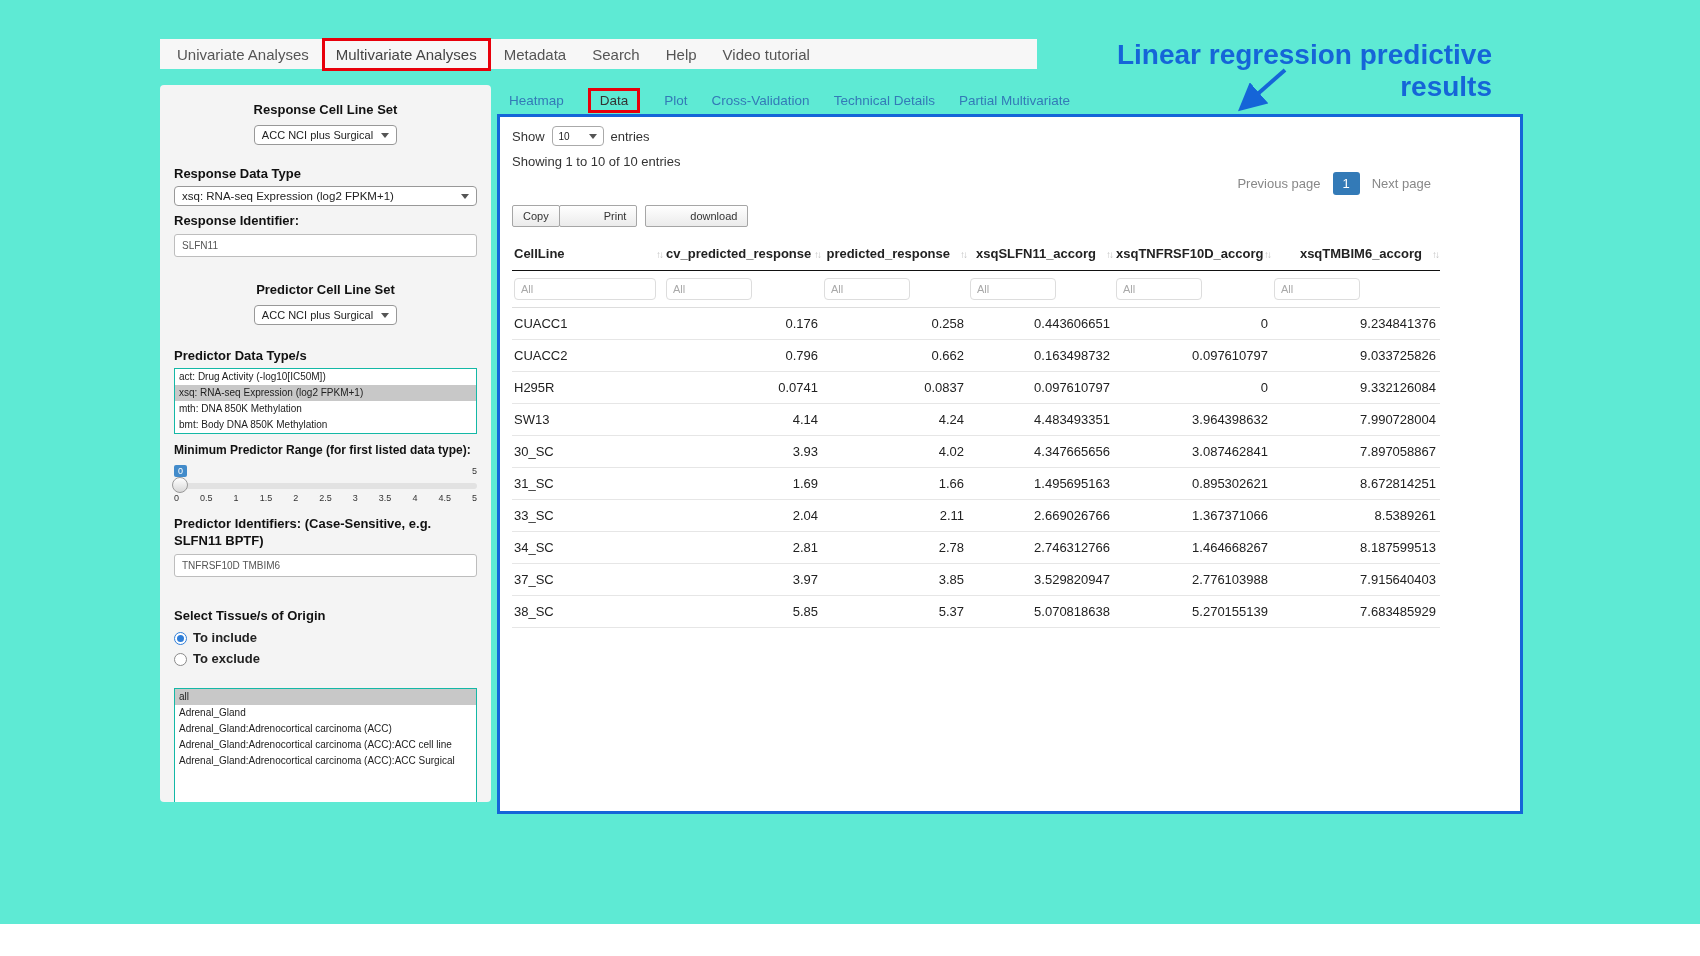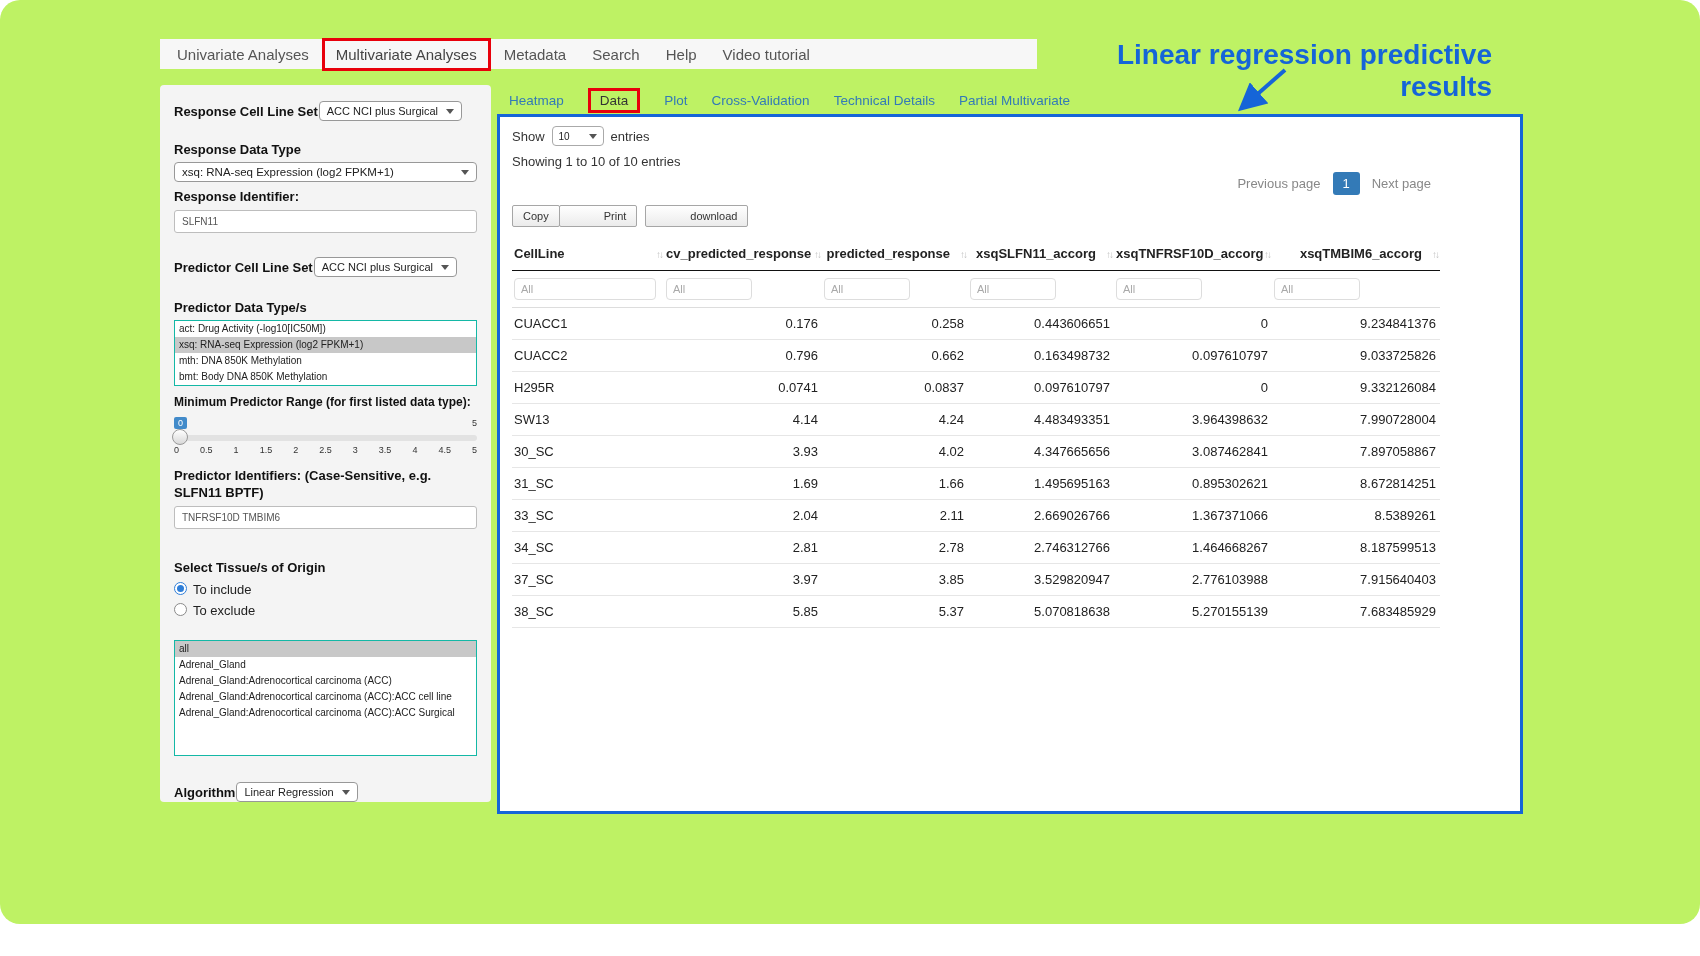--- a/index.html
+++ b/index.html
@@ -1,35 +1,35 @@
 <!DOCTYPE html>
 <html style="--accent-blue: #1565d8; --annotation-red: #e8000b; --link-blue: #337ab7;"><head>
 <meta charset="utf-8">
 <style>
   * { margin:0; padding:0; box-sizing:border-box; }
   html, body { background:#fff; font-family:"Liberation Sans", sans-serif; }
-  .page { position:relative; width:1700px; height:924px; background:#bef264; overflow:hidden;border-radius:20px; }
+  .page { position:relative; width:1700px; height:924px; background:#5eead4; overflow:hidden; }
 
   
   .topnav { position:absolute; left:160px; top:39px; width:877px; height:30px;
             background:#f7f7f7; display:flex; align-items:center; padding-left:4px; }
   .nav-item { padding:0 13px; font-size:15px; color:#555; white-space:nowrap; cursor:pointer; }
   .nav-item.red-box { border:3px solid var(--annotation-red,#e8000b); padding:5px 11px; color:#444; background:#f7f7f7; }
 
   
   .annotation-text { position:absolute; left:1040px; top:39px; width:452px; text-align:right;
                      font-size:28px; font-weight:bold; color:var(--accent-blue,#1565d8); }
   .arrow-svg { position:absolute; left:1228px; top:64px; }
 
   
   .sidebar { position:absolute; left:160px; top:85px; width:331px; height:717px;
              background:#f4f4f4; border-radius:4px; padding:16px 14px; color:#1a1a1a; overflow:hidden; }
   .field-label { font-weight:bold; font-size:13px; line-height:17px; color:#111; }
   .field-label.small { font-size:12px; }
-  .inline-row { display:flex; align-items:center; gap:1px; }
+  .inline-row { display:flex; align-items:center; gap:7px;flex-direction:column; }
   .fake-select { background:#fff; border:1px solid #989898; border-radius:4px; padding:2px 7px;
                  display:inline-flex; align-items:center; justify-content:space-between; gap:8px;
                  font-size:11px; color:#222; cursor:pointer; min-height:20px; }
   .fake-select.block { display:flex; width:100%; margin-top:4px; font-size:11.5px; }
   .caret { width:0; height:0; border-left:4px solid transparent; border-right:4px solid transparent;
            border-top:5px solid #555; flex:0 0 auto; }
   .text-input { width:100%; background:#fff; border:1px solid #bdbdbd; border-radius:3px;
                 padding:5px 7px; font-size:10px; color:#555; margin-top:5px; }
   .listbox { background:#fff; border:1px solid #14b8a6; font-size:10px; margin-top:4px; overflow:hidden; }
   .listbox .opt { padding:0 4px; line-height:16px; cursor:pointer; color:#222; }
@@ -43,21 +43,21 @@
   
   .slider { margin-top:6px; }
   .slider-top { display:flex; justify-content:space-between; align-items:center; font-size:9px; color:#333; }
   .slider-val { background:#428bca; color:#fff; padding:0 4px; border-radius:2px; line-height:12px; }
   .slider-track { position:relative; height:6px; background:#e2e2e2; border-radius:3px; margin:6px 0 4px; }
   .slider-handle { position:absolute; left:-2px; top:-6px; width:16px; height:16px; border-radius:50%;
                    background:linear-gradient(#fff,#d8d8d8); border:1px solid #999; cursor:pointer; }
   .slider-ticks { display:flex; justify-content:space-between; font-size:9px; color:#333; margin-top:2px; }
 
   
-  .radio-row { display:flex; align-items:flex-start; gap:6px; margin-top:6px; cursor:pointer; font-size:13px; color:#222; }
+  .radio-row { display:flex; align-items:flex-end; gap:6px; margin-top:6px; cursor:pointer; font-size:13px; color:#222;font-weight:bold; }
   .radio { width:13px; height:13px; border-radius:50%; border:1px solid #8a8a8a; background:#fff; position:relative; flex:0 0 auto; }
   .radio.checked { border-color:#2f7ed8; }
   .radio.checked::after { content:""; position:absolute; left:2px; top:2px; width:7px; height:7px;
                           border-radius:50%; background:#2f7ed8; }
 
   
   .main { position:absolute; left:497px; top:86px; }
   .tabs { height:28px; display:flex; align-items:center; gap:24px; padding-left:12px; font-size:13.5px; }
   .tab { color:var(--link-blue,#337ab7); cursor:pointer; white-space:nowrap; }
   .tab.active { color:#333; }

